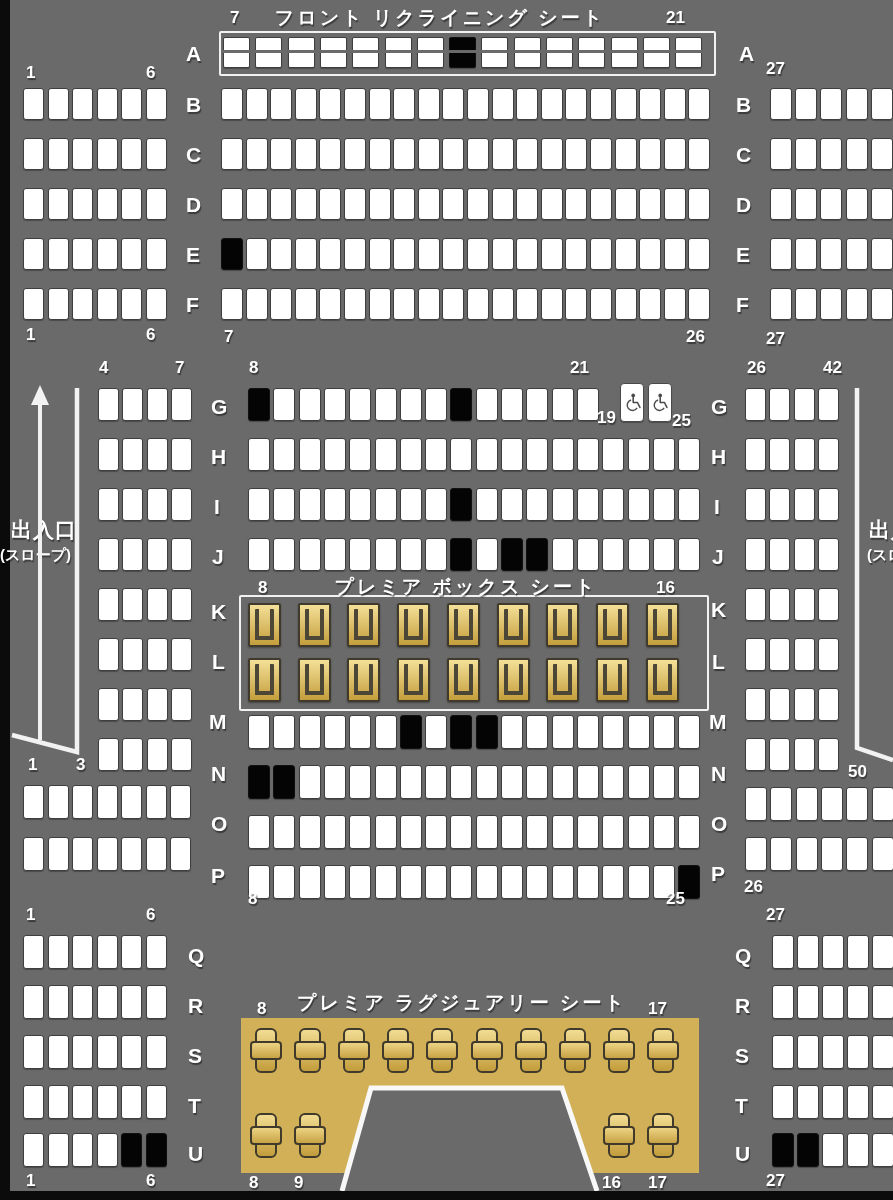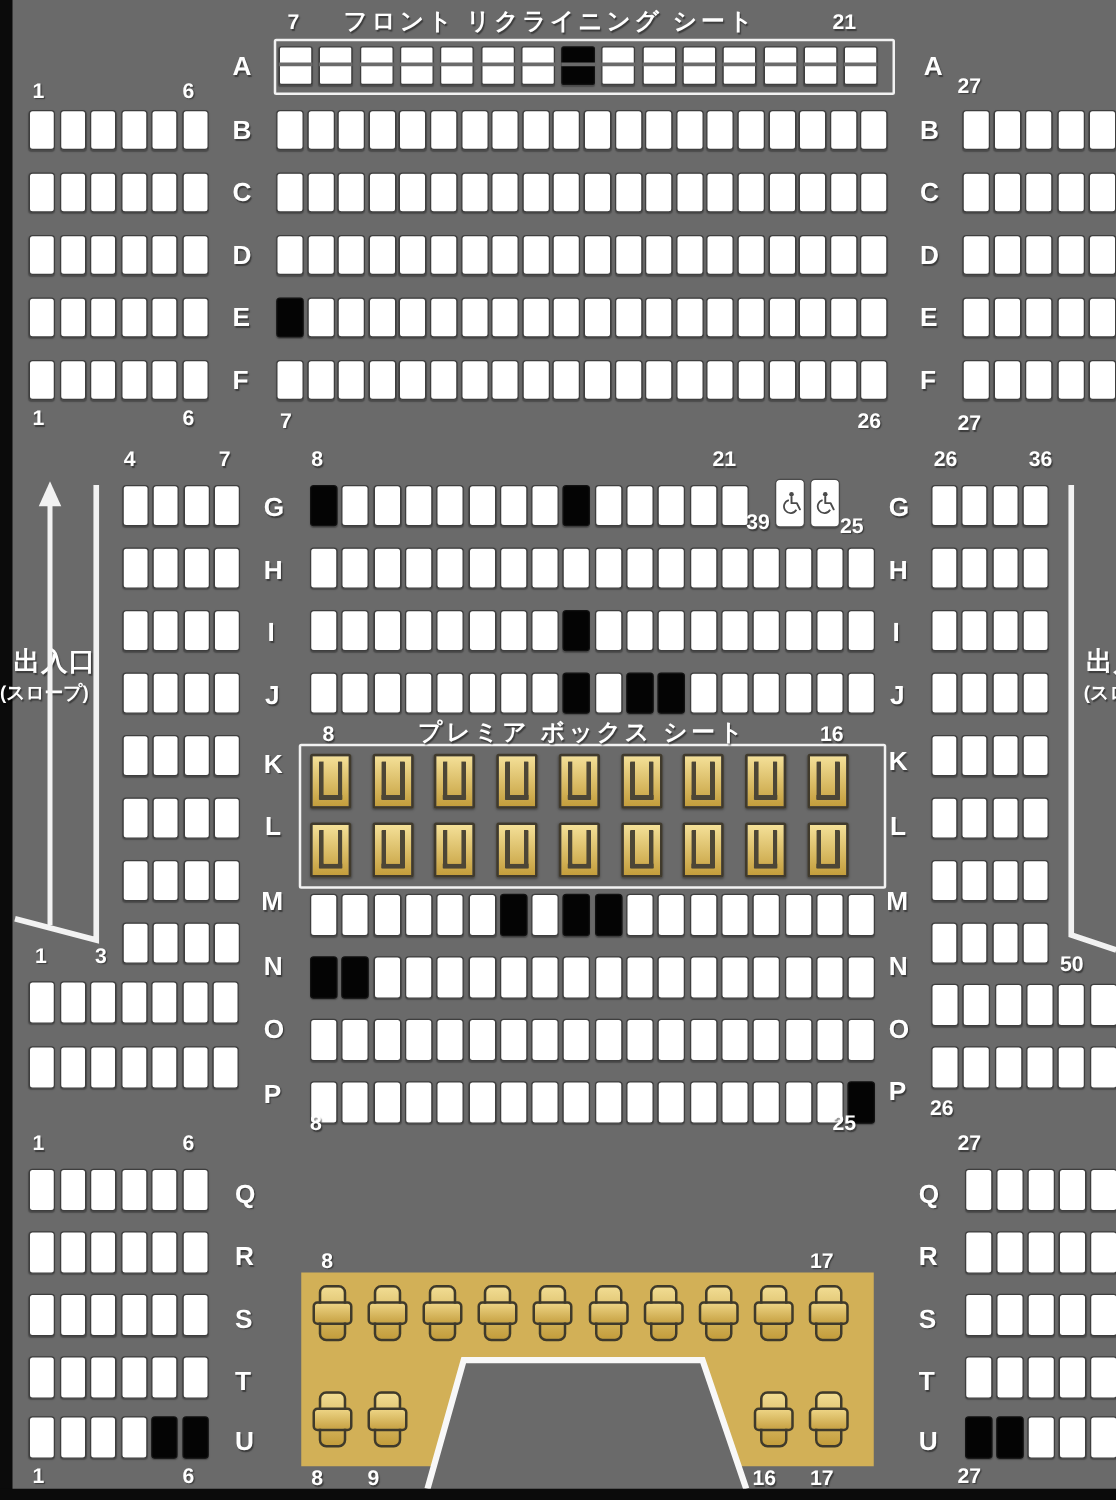--- a/index.html
+++ b/index.html
@@ -44,20 +44,21 @@
 <body>
 
 <div id="canvas">
   <div class="strip-left"></div>
   <div class="gold-area"></div>
   <div class="frame" id="frame-a"></div>
   <div class="frame" id="frame-kl"></div>
 
   <div class="lbl title" style="left:440px;top:8px">フロント リクライニング シート</div>
   <div class="lbl title" style="left:466px;top:577px">プレミア ボックス シート</div>
+  <div class="lbl title" style="left:462px;top:993px">プレミア ラグジュアリー シート</div>
 
   <div class="lbl exit1" style="left:11px;top:518px">出入口</div>
   <div class="lbl exit2" style="left:0px;top:547px">(スロープ)</div>
   <div class="lbl exit1" style="left:869px;top:518px">出入口</div>
   <div class="lbl exit2" style="left:867px;top:547px">(スロープ)</div>
 
   <svg id="overlay" width="893" height="1200" viewBox="0 0 893 1200">
 
     <path d="M12 735 L77 752 L77 388" fill="none" stroke="#f2f2f2" stroke-width="4.5"></path>
 
@@ -702,22 +703,22 @@
       <div class="lbl" style="left: 26px; top: 326px;">1</div>
       <div class="lbl" style="left: 146px; top: 326px;">6</div>
       <div class="lbl" style="left: 224px; top: 328px;">7</div>
       <div class="lbl" style="left: 686px; top: 328px;">26</div>
       <div class="lbl" style="left: 766px; top: 330px;">27</div>
       <div class="lbl" style="left: 99px; top: 359px;">4</div>
       <div class="lbl" style="left: 175px; top: 359px;">7</div>
       <div class="lbl" style="left: 249px; top: 359px;">8</div>
       <div class="lbl" style="left: 570px; top: 359px;">21</div>
       <div class="lbl" style="left: 747px; top: 359px;">26</div>
-      <div class="lbl" style="left: 823px; top: 359px;">36</div>
-      <div class="lbl" style="left: 597px; top: 409px;">39</div>
+      <div class="lbl" style="left: 823px; top: 359px;">42</div>
+      <div class="lbl" style="left: 597px; top: 409px;">19</div>
       <div class="lbl" style="left: 672px; top: 412px;">25</div>
       <div class="lbl letter" style="left: 211px; top: 395px;">G</div>
       <div class="lbl letter" style="left: 711px; top: 395px;">G</div>
       <div class="lbl letter" style="left: 211px; top: 445px;">H</div>
       <div class="lbl letter" style="left: 711px; top: 445px;">H</div>
       <div class="lbl letter" style="left: 214px; top: 495px;">I</div>
       <div class="lbl letter" style="left: 714px; top: 495px;">I</div>
       <div class="lbl letter" style="left: 212px; top: 545px;">J</div>
       <div class="lbl letter" style="left: 712px; top: 545px;">J</div>
       <div class="lbl letter" style="left: 211px; top: 600px;">K</div>

